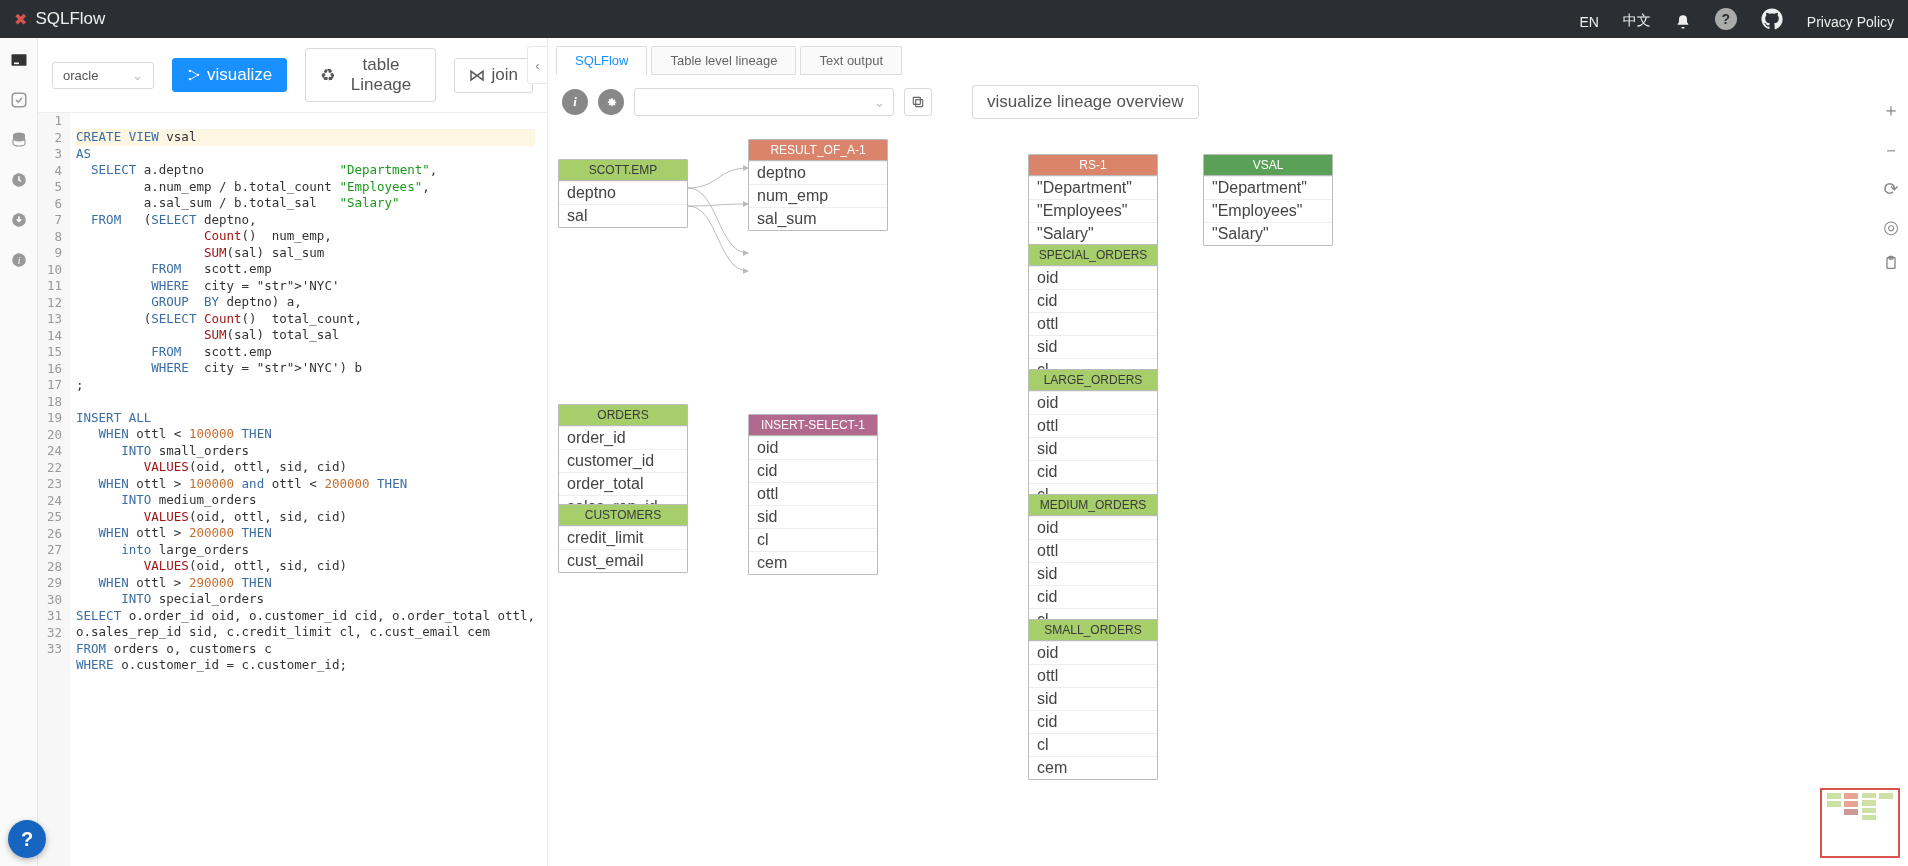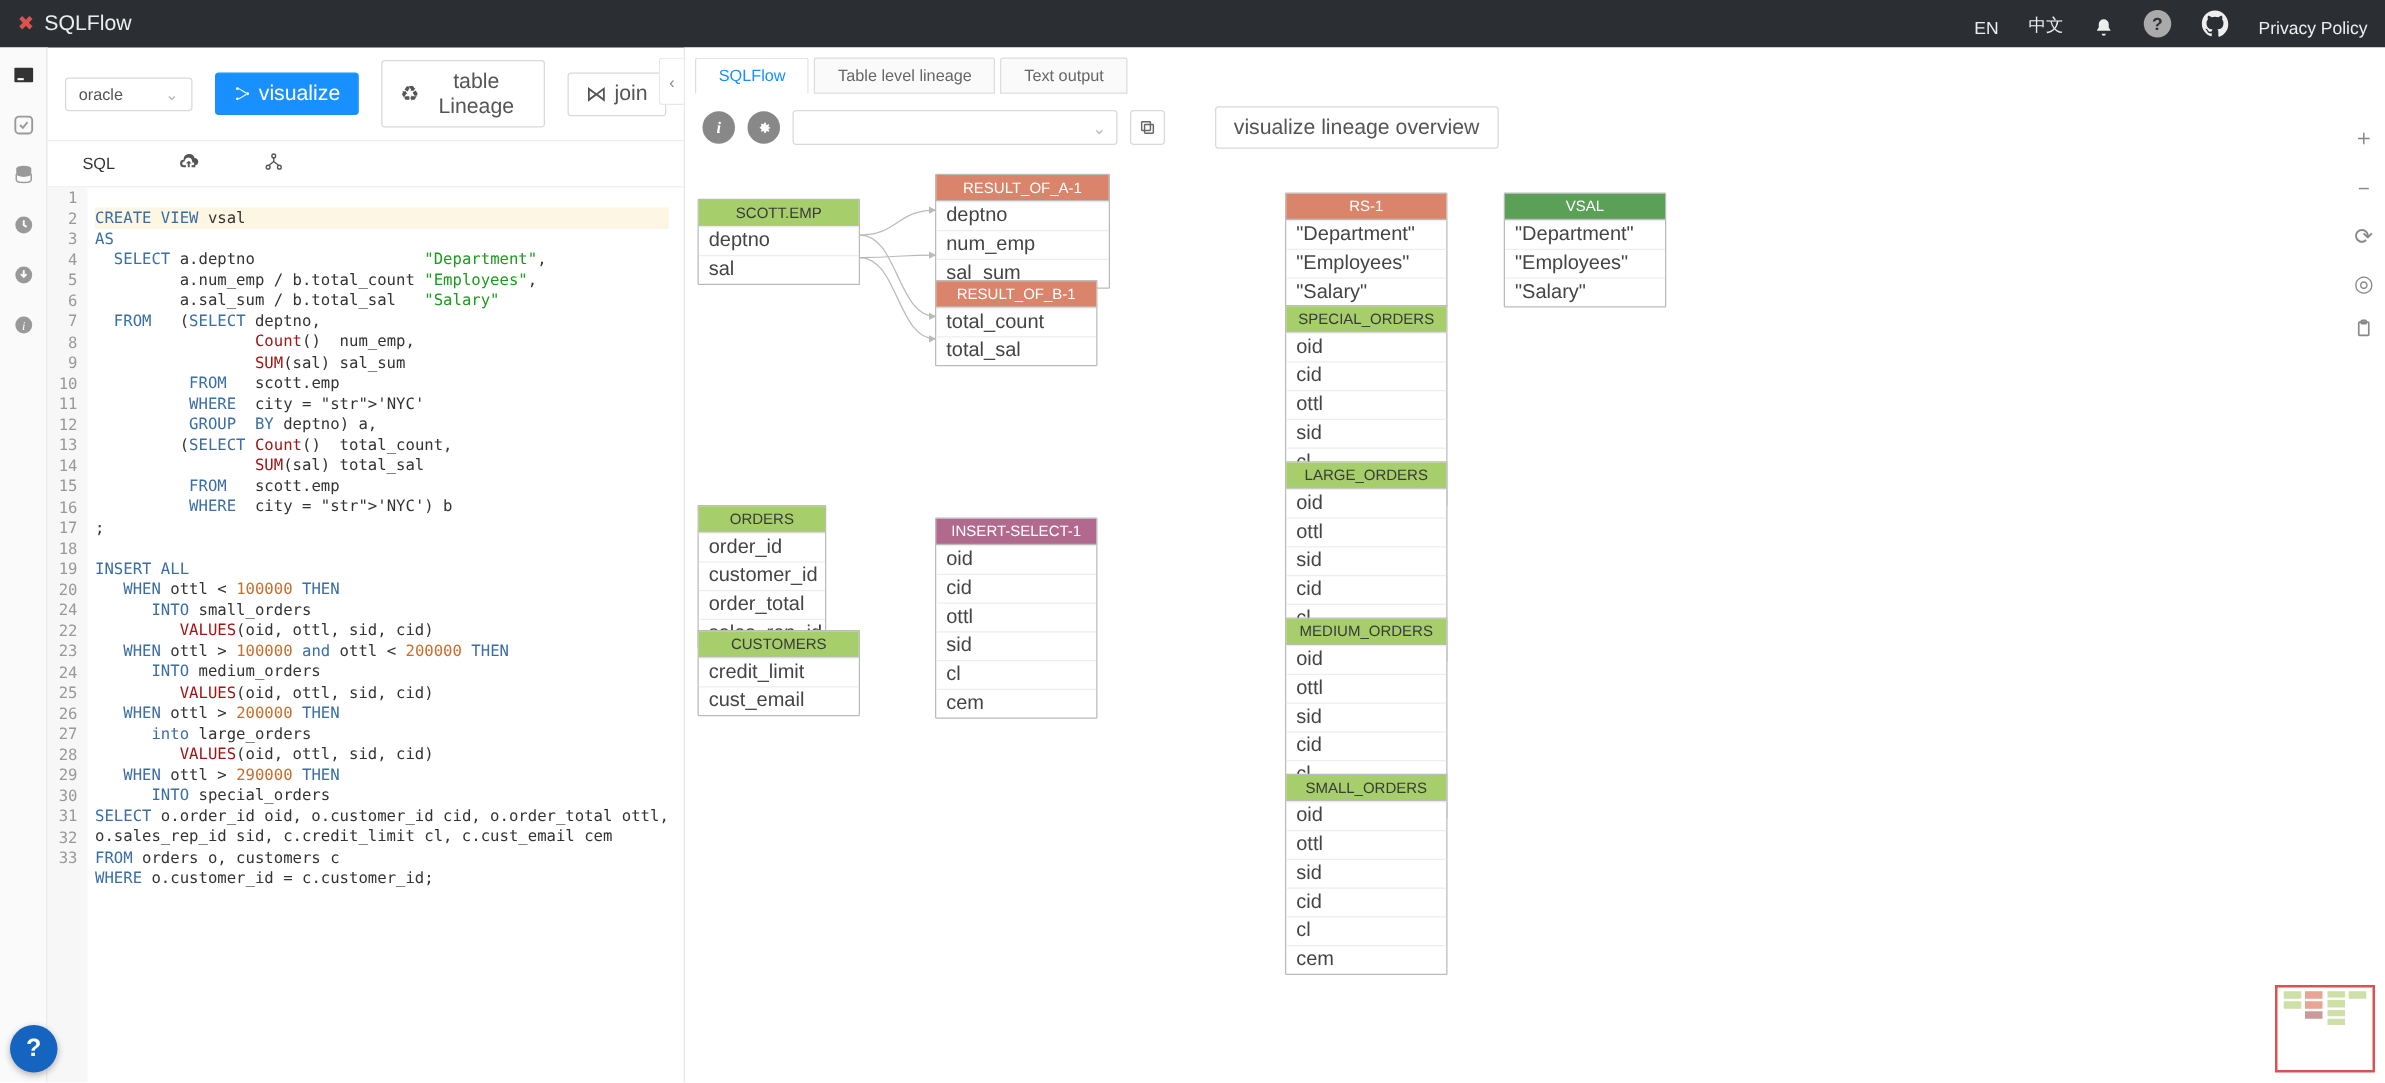--- a/index.html
+++ b/index.html
@@ -149,37 +149,20 @@
         <span>visualize</span>
       </button>
       <button class="btn">
         <span>♻</span>
         <span>table Lineage</span>
       </button>
       <button class="btn">
         <span>⋈</span>
         <span>join</span>
       </button>
-    </div>
-    <div class="tabs-small">
-      <span style="font-weight:500;color:#333;">SQL</span>
-      <span>
-          <svg width="18" height="18" viewBox="0 0 24 24" fill="#555">
-            <path d="M19 15a4 4 0 0 0-.8-7.9A6 6 0 0 0 6.5 9 4 4 0 0 0 7 17h2v-2H7a2 2 0 0 1 0-4h.5l.3-1.4a4 4 0 0 1 7.8.9l.2 1.4 1.4.1A2 2 0 0 1 17 15h-2v2h4z"></path>
-            <path d="M12 10l-3 3h2v4h2v-4h2z"></path>
-          </svg>
-        </span>
-      <span>
-          <svg width="18" height="18" viewBox="0 0 24 24" fill="none" stroke="#555" stroke-width="1.5">
-            <circle cx="12" cy="5" r="2"></circle>
-            <circle cx="6" cy="17" r="2"></circle>
-            <circle cx="18" cy="17" r="2"></circle>
-            <path d="M12 7v4m0 0l-5 4m5-4l5 4"></path>
-          </svg>
-        </span>
     </div>
     <div class="editor">
       <div class="gutter" id="gutter">
           <div>1</div>
           <div>2</div>
           <div>3</div>
           <div>4</div>
           <div>5</div>
           <div>6</div>
           <div>7</div>
@@ -245,38 +228,33 @@
           <div class="node-head green">SCOTT.EMP</div>
           <div class="node-row">deptno</div>
           <div class="node-row">sal</div>
         </div>
         <div class="node" style="left: 200px; top: 10px; width: 140px;">
           <div class="node-head red">RESULT_OF_A-1</div>
           <div class="node-row">deptno</div>
           <div class="node-row">num_emp</div>
           <div class="node-row">sal_sum</div>
         </div>
-        <div class="node" style="left: 200px; top: 95px; width: 130px;">
-          <div class="node-head red">RESULT_OF_B-1</div>
-          <div class="node-row">total_count</div>
-          <div class="node-row">total_sal</div>
-        </div>
         <div class="node" style="left: 480px; top: 25px; width: 130px;">
           <div class="node-head red">RS-1</div>
           <div class="node-row">"Department"</div>
           <div class="node-row">"Employees"</div>
           <div class="node-row">"Salary"</div>
         </div>
         <div class="node" style="left: 655px; top: 25px; width: 130px;">
           <div class="node-head green-dark">VSAL</div>
           <div class="node-row">"Department"</div>
           <div class="node-row">"Employees"</div>
           <div class="node-row">"Salary"</div>
         </div>
-        <div class="node" style="left: 10px; top: 275px; width: 103px;">
+        <div class="node" style="left: 10px; top: 275px; width: 130px;">
           <div class="node-head green">ORDERS</div>
           <div class="node-row">order_id</div>
           <div class="node-row">customer_id</div>
           <div class="node-row">order_total</div>
           <div class="node-row">sales_rep_id</div>
         </div>
         <div class="node" style="left: 10px; top: 375px; width: 130px;">
           <div class="node-head green">CUSTOMERS</div>
           <div class="node-row">credit_limit</div>
           <div class="node-row">cust_email</div>

